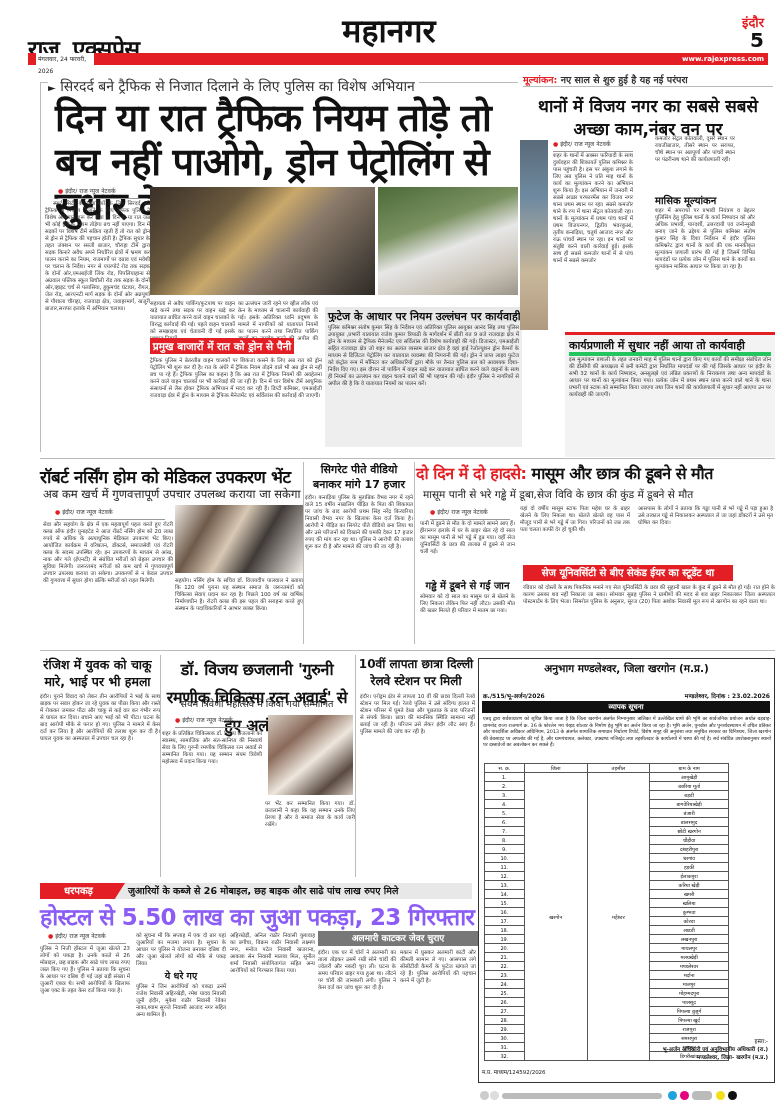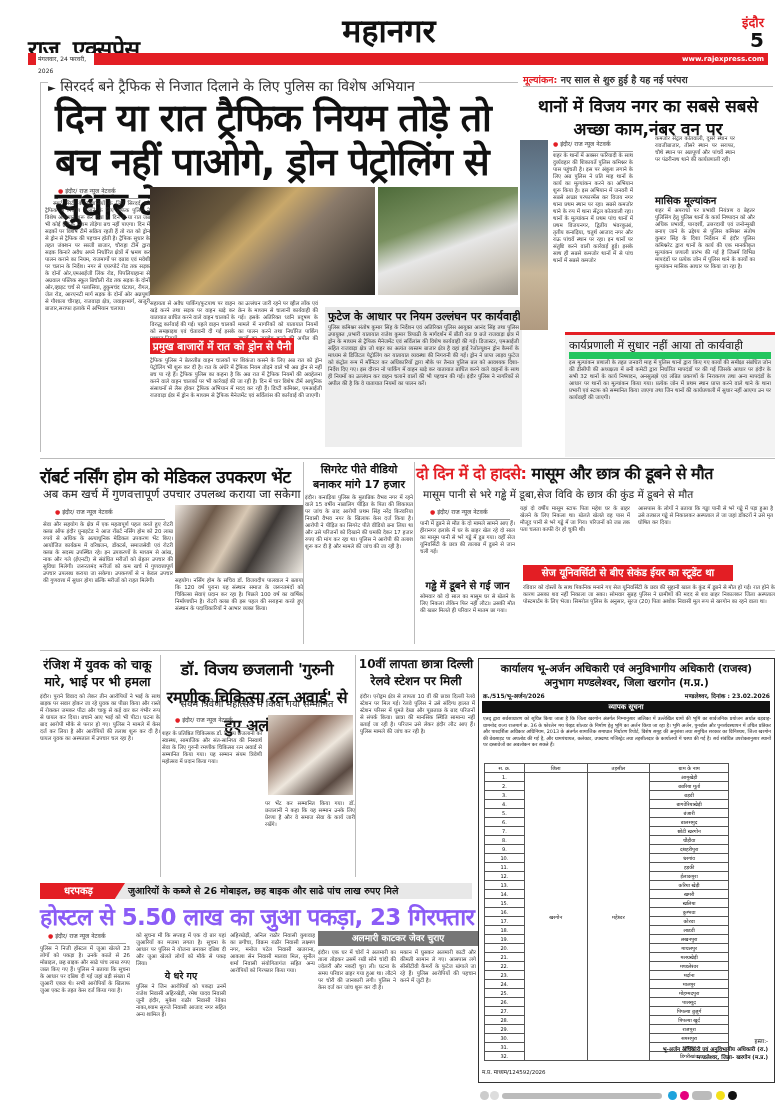--- a/index.html
+++ b/index.html
@@ -45,21 +45,21 @@
   #r-kicker { left: 523px; top: 73px; width: 250px; font-size: 9.5px; font-weight: bold; color: #333; border-bottom: 1px solid #bbb; }
   #r-kicker .red { color: #e31e24; }
   #r-h1 { left: 523px; top: 95px; width: 250px; text-align: center; font-size: 17px; line-height: 23px; font-weight: bold; color: #111; }
   #r-by { left: 553px; top: 140px; width: 80px; }
   #r-col1 { left: 553px; top: 152px; width: 80px; height: 175px; }
   #r-col2 { left: 655px; top: 135px; width: 80px; height: 50px; }
   #r-photo { left: 520px; top: 140px; width: 28px; height: 190px; background: linear-gradient(180deg,#5a6a7a 0%,#6e8aa0 30%,#c9b79a 70%,#b09a80 100%); }
   #monthly-h { left: 655px; top: 193px; width: 100px; text-align: left; font-size: 10px; font-weight: bold; }
   #monthly-body { left: 655px; top: 207px; width: 100px; height: 120px; }
   #reform-box { left: 565px; top: 332px; width: 210px; height: 125px; border-top: 3px solid #e31e24; background: #f3f3f3; padding: 2px 4px; }
-  #reform-h { font-size: 11px; font-weight: normal; color: #111; border-bottom: 7px solid #22c55e; margin-bottom: 0; }
+  #reform-h { font-size: 11px; font-weight: bold; color: #111; border-bottom: 4px solid #22c55e; margin-bottom: 0; }
 
   
   #nursing-h { left: 40px; top: 465px; width: 300px; font-size: 17px; font-weight: bold; color: #111; letter-spacing: -0.4px; }
   #nursing-sub { left: 43px; top: 486px; width: 300px; font-size: 11.5px; color: #222; }
   #nursing-by { left: 55px; top: 508px; width: 110px; }
   #nursing-body1 { left: 43px; top: 521px; width: 130px; height: 122px; }
   #nursing-photo { left: 175px; top: 505px; width: 128px; height: 68px; background: linear-gradient(120deg,#efe9e2 0%,#6e5a4a 25%,#d8c8b4 45%,#3f3a37 65%,#f1ece4 100%); }
   #nursing-body2 { left: 175px; top: 577px; width: 128px; height: 66px; }
   #cig-h { left: 305px; top: 462px; width: 108px; text-align: center; font-size: 11px; line-height: 15px; font-weight: bold; color: #111; }
   #cig-body { left: 305px; top: 494px; width: 108px; height: 150px; }
@@ -189,21 +189,20 @@
 <div class="abs byline" id="award-by"><span class="dot">●</span> <span>इंदौर/ राज न्यूज नेटवर्क</span></div>
 <div class="abs txt" id="award-body1">शहर के प्रतिष्ठित चिकित्सक डॉ. विजय छजलानी को स्वास्थ्य, सामाजिक और संत-सानिध्य की निस्वार्थ सेवा के लिए गुरुनी रमणीक चिकित्सा रत्न अवार्ड से सम्मानित किया गया। यह सम्मान संयम त्रिवेणी महोत्सव में प्रदान किया गया।</div>
 <div class="abs photo" id="award-photo"></div>
 <div class="abs txt" id="award-body2">पर भेंट कर सम्मानित किया गया। डॉ. छजलानी ने कहा कि यह सम्मान उनके लिए प्रेरणा है और वे समाज सेवा के कार्य जारी रखेंगे।</div>
 <div class="vline" style="left:355px;top:655px;height:222px;"></div>
 <div class="abs" id="missing-h">10वीं लापता छात्रा दिल्ली रेलवे स्टेशन पर मिली</div>
 <div class="abs txt" id="missing-body">इंदौर। एरोड्रम क्षेत्र से लापता 10 वीं की छात्रा दिल्ली रेलवे स्टेशन पर मिल गई। रेलवे पुलिस ने उसे संदिग्ध हालत में स्टेशन परिसर में घूमते देखा और पूछताछ के बाद परिजनों से संपर्क किया। छात्रा की मानसिक स्थिति सामान्य नहीं बताई जा रही है। परिजन उसे लेकर इंदौर लौट आए हैं। पुलिस मामले की जांच कर रही है।</div>
 
 <div class="abs" id="notice">
   <div id="notice-h1">
-    <div>कार्यालय भू-अर्जन अधिकारी एवं अनुविभागीय अधिकारी (राजस्व)</div>
     <div>अनुभाग मण्डलेश्वर, जिला खरगोन (म.प्र.)</div>
   </div>
   <div id="notice-ref">क्र./515/भू-अर्जन/2026</div>
   <div id="notice-date">मण्डलेश्वर, दिनांक : 23.02.2026</div>
   <div id="notice-bar">व्यापक सूचना</div>
   <div id="notice-text">एतद् द्वारा सर्वसाधारण को सूचित किया जाता है कि जिला खरगोन अंतर्गत निम्नानुसार तालिका में उल्लेखित ग्रामों की भूमि का सार्वजनिक प्रयोजन अर्थात बड़वाह-धामनोद राज्य राजमार्ग क्र. 36 के फोरलेन मय पेव्हड शोल्डर के निर्माण हेतु भूमि का अर्जन किया जा रहा है। भूमि अर्जन, पुनर्वास और पुनर्व्यवस्थापन में उचित प्रतिकर और पारदर्शिता अधिकार अधिनियम, 2013 के अंतर्गत सामाजिक समाघात निर्धारण रिपोर्ट, विशेष समूह की अनुशंसा तथा समुचित सरकार का विनिश्चय, जिला खरगोन की वेबसाइट पर अपलोड की गई है, और ग्रामपंचायत, कलेक्टर, उपखण्ड मजिस्ट्रेट तथा तहसीलदार के कार्यालयों में चस्पा की गई है। सर्व संबंधित उपरोक्तानुसार स्थानों पर दस्तावेजों का अवलोकन कर सकते हैं।</div>
   <table id="notice-table">
     <thead>
       <tr>
         <th style="width:40px">स. क्र.</th>

